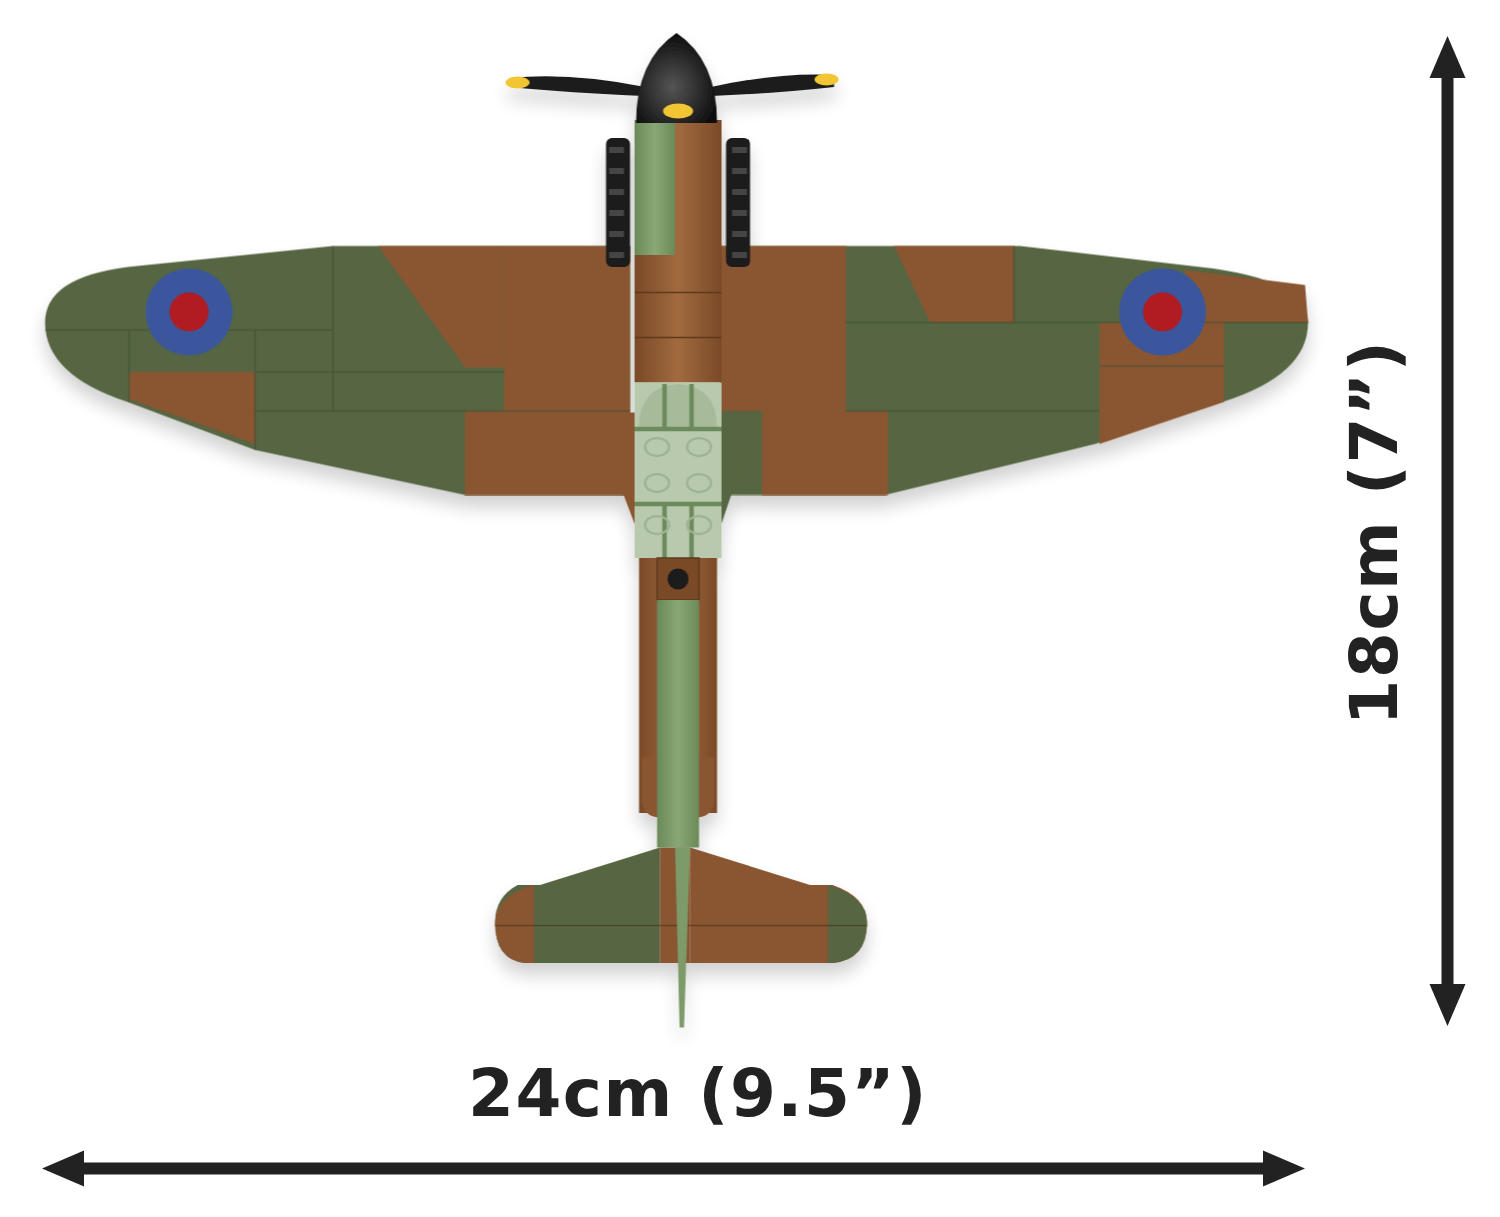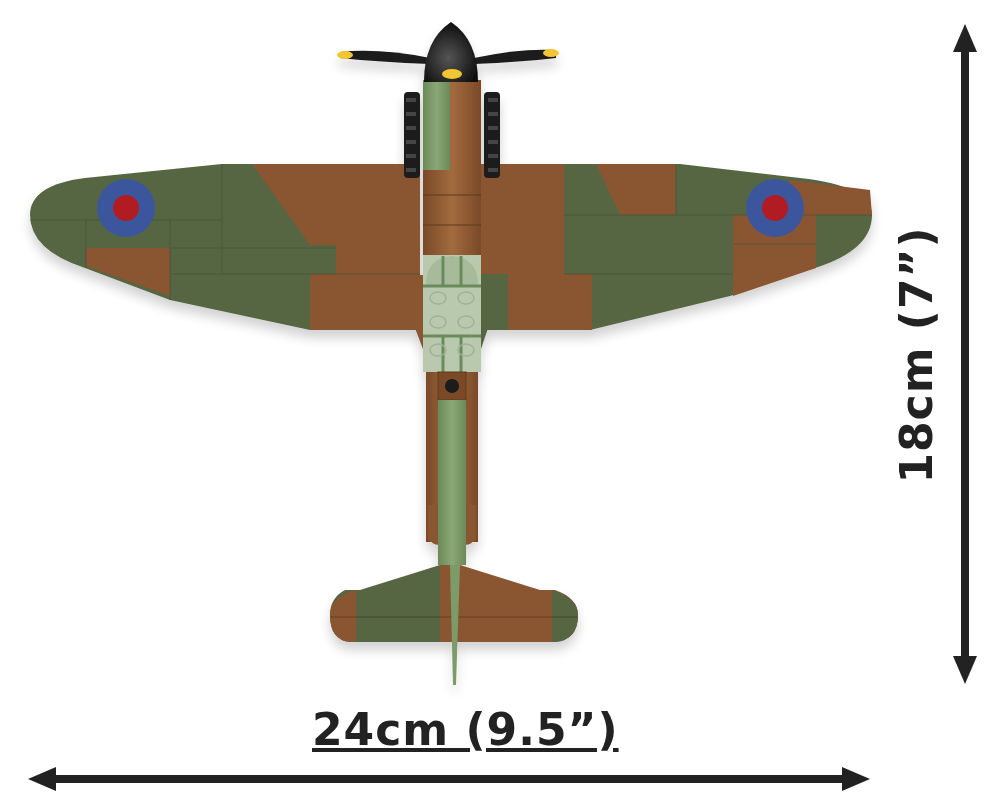--- a/index.html
+++ b/index.html
@@ -2,21 +2,21 @@
 <html><head>
 <meta charset="utf-8">
 <style>
   html, body { margin: 0; padding: 0; background: #ffffff; }
   body { width: 1000px; height: 811px; position: relative; overflow: hidden; font-family: "DejaVu Sans", sans-serif; }
   #stage { position: absolute; left: 0; top: 0; width: 1000px; height: 811px; }
   .dim-label {
     position: absolute; color: #222222; font-weight: bold; white-space: nowrap;
     font-family: "DejaVu Sans", sans-serif; letter-spacing: 1px;
   }
-  #width-label { left: 312px; top: 700px; font-size: 44px; line-height: 60px; text-decoration: underline; }
+  #width-label { left: 312px; top: 700px; font-size: 44px; line-height: 60px; }
   #height-label {
     left: 917px; top: 355px; font-size: 44px; line-height: 60px;
     transform: translate(-50%, -50%) rotate(-90deg); transform-origin: center center;
   }
 </style>
 </head>
 <body>
 
 <div id="stage">
   <svg width="1000" height="811" viewBox="0 0 1000 811" xmlns="http://www.w3.org/2000/svg">

